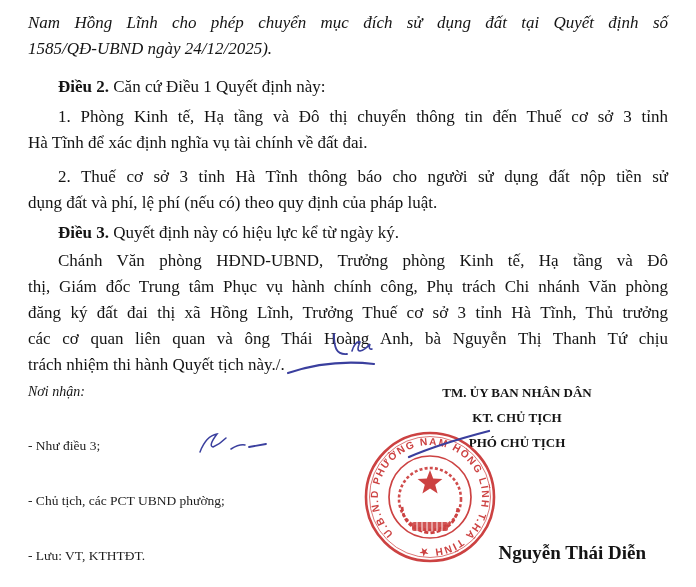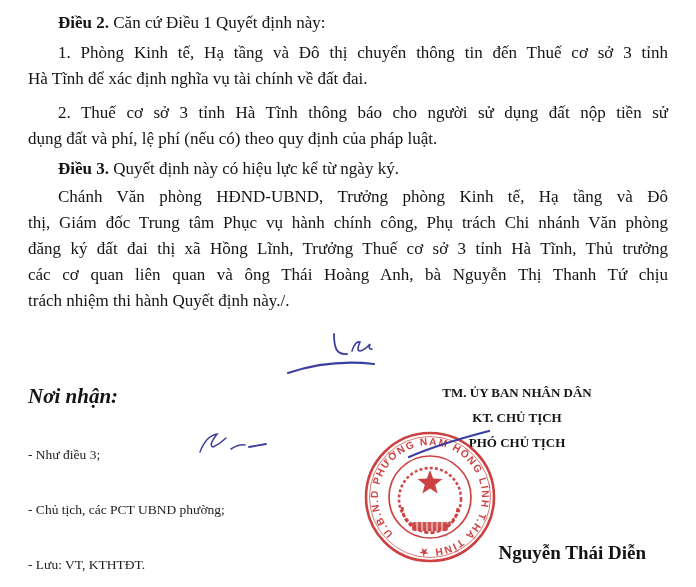--- a/index.html
+++ b/index.html
@@ -12,57 +12,61 @@
   .jl{text-align:justify;text-align-last:justify;}
   .indent{text-indent:30px;}
   .b{font-weight:bold;}
   .it{font-style:italic;}
   .mb-intro{margin-bottom:12px;}
   .mb-a2{margin-bottom:4px;}
   .mb-p1{margin-bottom:8px;}
   .mb-p2{margin-bottom:4px;}
   .mb-a3{margin-bottom:2px;}
   .recipients{position:absolute;left:28px;top:384px;}
-  .recipients .label{font-size:21px;font-weight:bold;font-style:italic;}
+  .recipients .label{font-size:14px;font-weight:normal;font-style:italic;}
   .recipients .item{font-size:13.5px;line-height:19px;color:#1c1c1c;margin-top:36px;}
   .signblock{position:absolute;left:400px;top:380px;width:234px;text-align:center;}
   .signblock .sline{font-size:13px;font-weight:bold;line-height:25px;white-space:nowrap;}
   .signername{position:absolute;left:424px;top:542px;width:222px;text-align:right;
     font-size:19px;font-weight:bold;white-space:nowrap;}
   .sealwrap{position:absolute;left:352px;top:419px;width:156px;height:156px;opacity:.93;}
   .inkoverlay{position:absolute;left:0;top:0;width:696px;height:587px;pointer-events:none;}
 </style>
 </head>
 <body>
 
 <div class="page">
 
   <div class="bodytext">
 
+    <div class="mb-intro">
+      <div class="ln it jl">Nam Hồng Lĩnh cho phép chuyển mục đích sử dụng đất tại Quyết định số</div>
+      <div class="ln it">1585/QĐ-UBND ngày 24/12/2025).</div>
+    </div>
 
     <div class="ln indent mb-a2"><span class="b">Điều 2.</span><span> Căn cứ Điều 1 Quyết định này:</span></div>
 
     <div class="mb-p1">
       <div class="ln indent jl">1. Phòng Kinh tế, Hạ tầng và Đô thị chuyển thông tin đến Thuế cơ sở 3 tỉnh</div>
       <div class="ln">Hà Tĩnh để xác định nghĩa vụ tài chính về đất đai.</div>
     </div>
 
     <div class="mb-p2">
       <div class="ln indent jl">2. Thuế cơ sở 3 tỉnh Hà Tĩnh thông báo cho người sử dụng đất nộp tiền sử</div>
       <div class="ln">dụng đất và phí, lệ phí (nếu có) theo quy định của pháp luật.</div>
     </div>
 
     <div class="ln indent mb-a3"><span class="b">Điều 3.</span><span> Quyết định này có hiệu lực kể từ ngày ký.</span></div>
 
     <div>
       <div class="ln indent jl">Chánh Văn phòng HĐND-UBND, Trưởng phòng Kinh tế, Hạ tầng và Đô</div>
       <div class="ln jl">thị, Giám đốc Trung tâm Phục vụ hành chính công, Phụ trách Chi nhánh Văn phòng</div>
       <div class="ln jl">đăng ký đất đai thị xã Hồng Lĩnh, Trưởng Thuế cơ sở 3 tỉnh Hà Tĩnh, Thủ trưởng</div>
       <div class="ln jl">các cơ quan liên quan và ông Thái Hoàng Anh, bà Nguyễn Thị Thanh Tứ chịu</div>
-      <div class="ln">trách nhiệm thi hành Quyết định này./.</div>
+      <div class="ln">trách nhiệm thi hành Quyết tịch này./.</div>
     </div>
   </div>
 
   <div class="recipients">
     <div class="label">Nơi nhận:</div>
     <div class="item">- Như điều 3;</div>
     <div class="item">- Chủ tịch, các PCT UBND phường;</div>
     <div class="item">- Lưu: VT, KTHTĐT.</div>
   </div>
 

